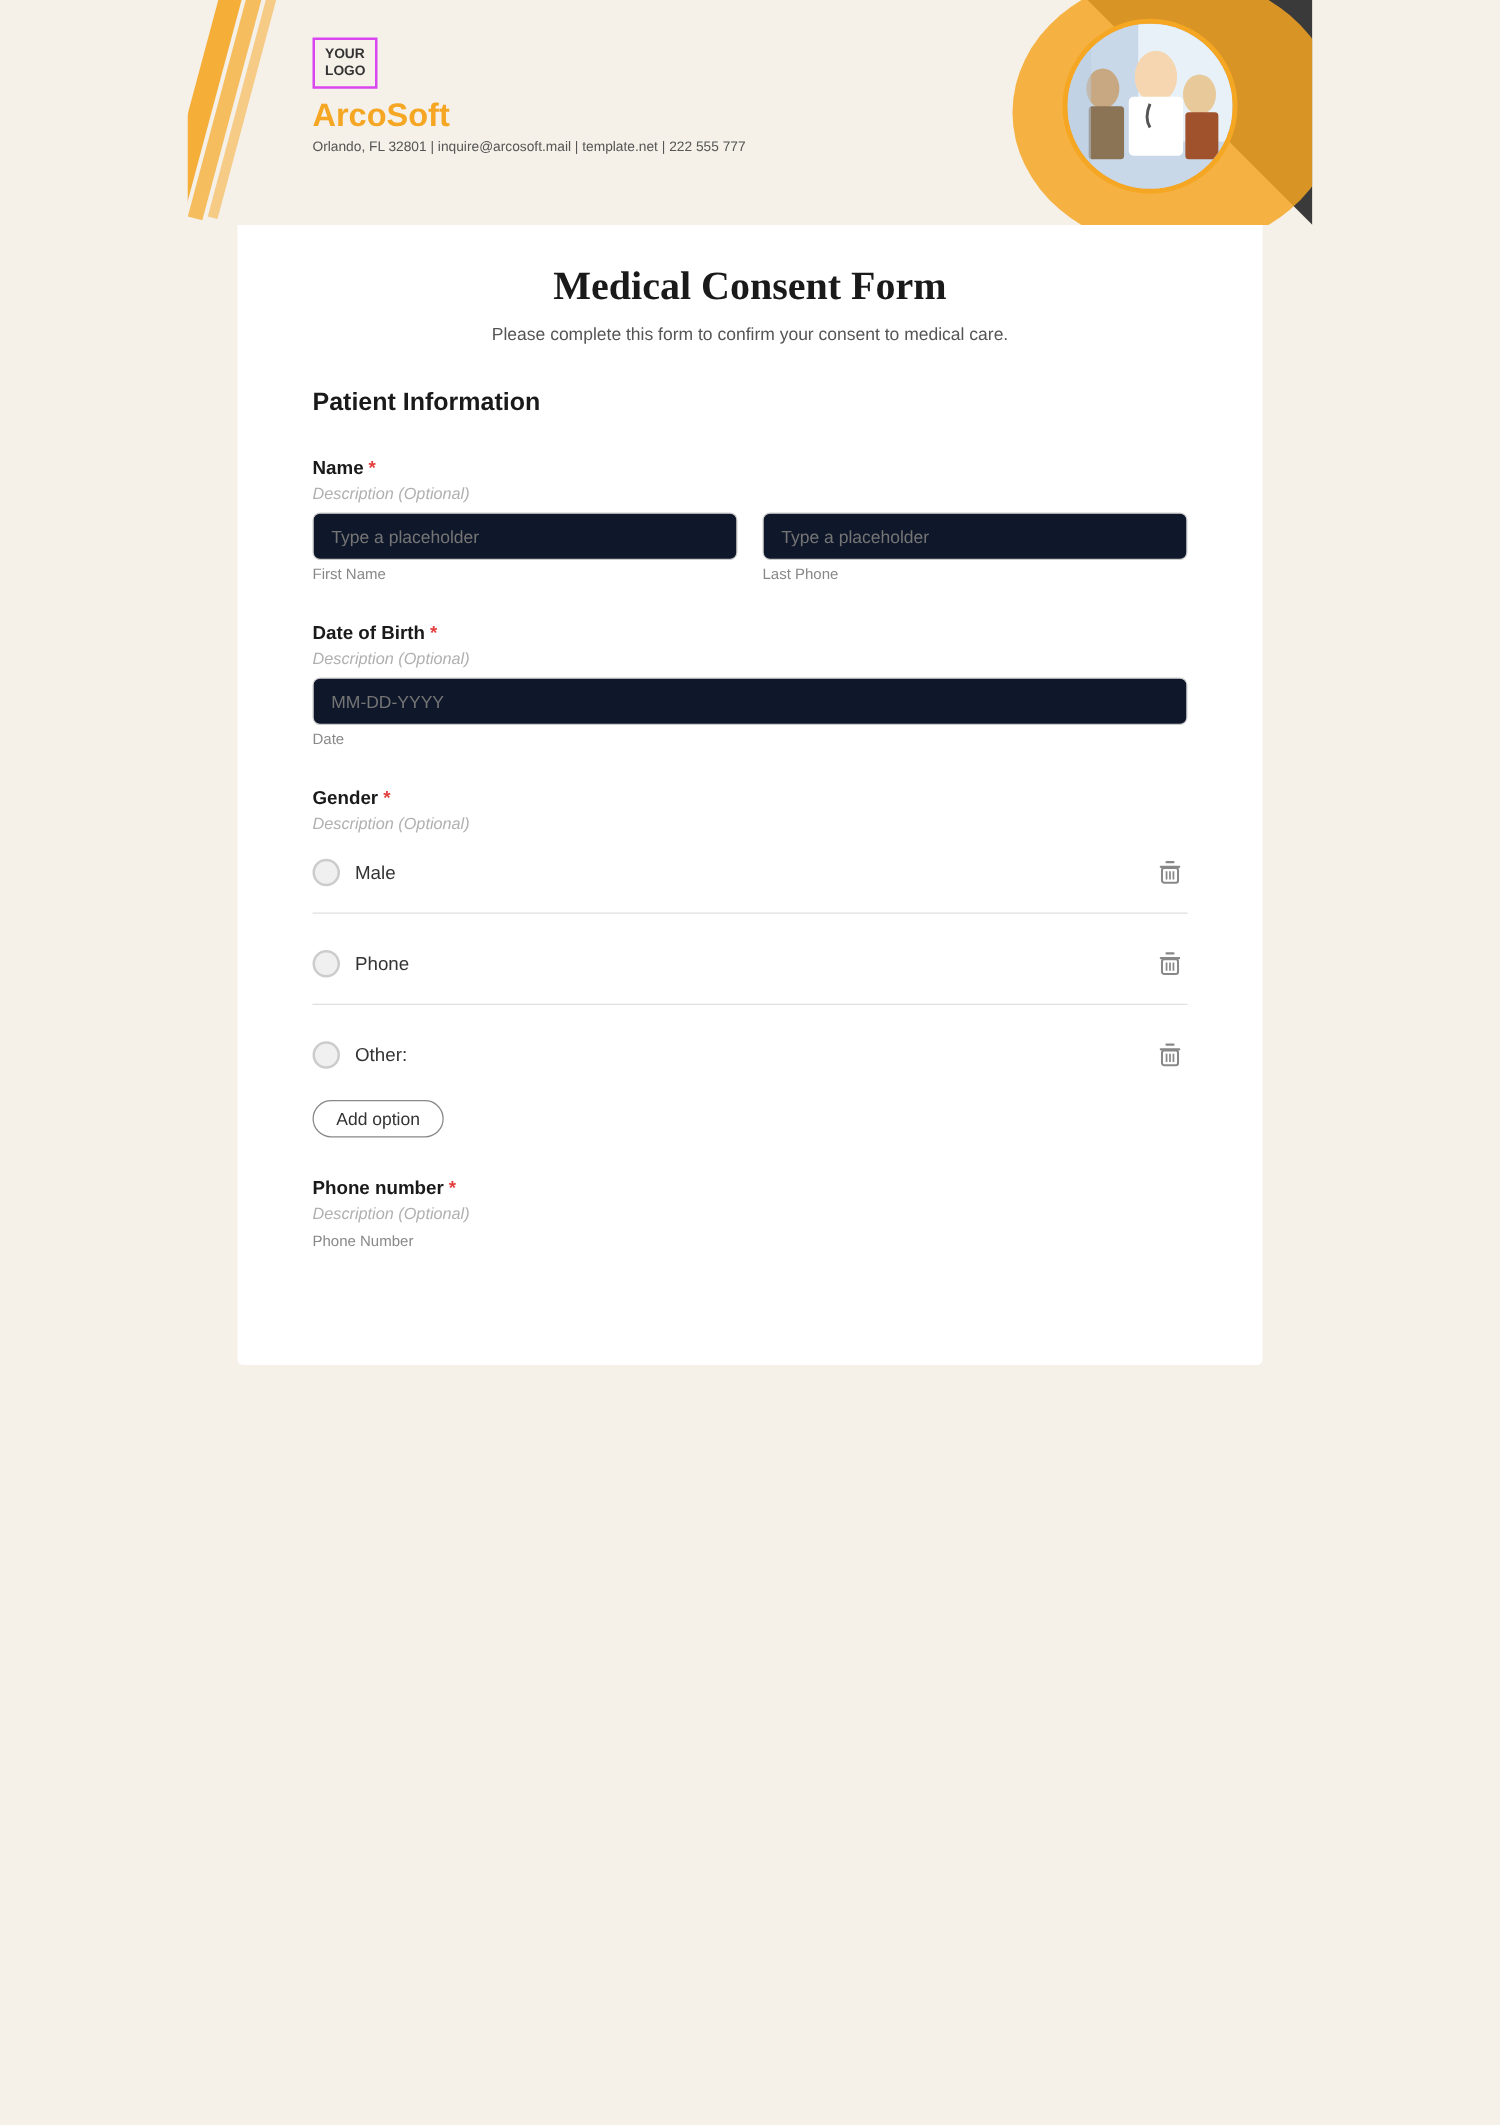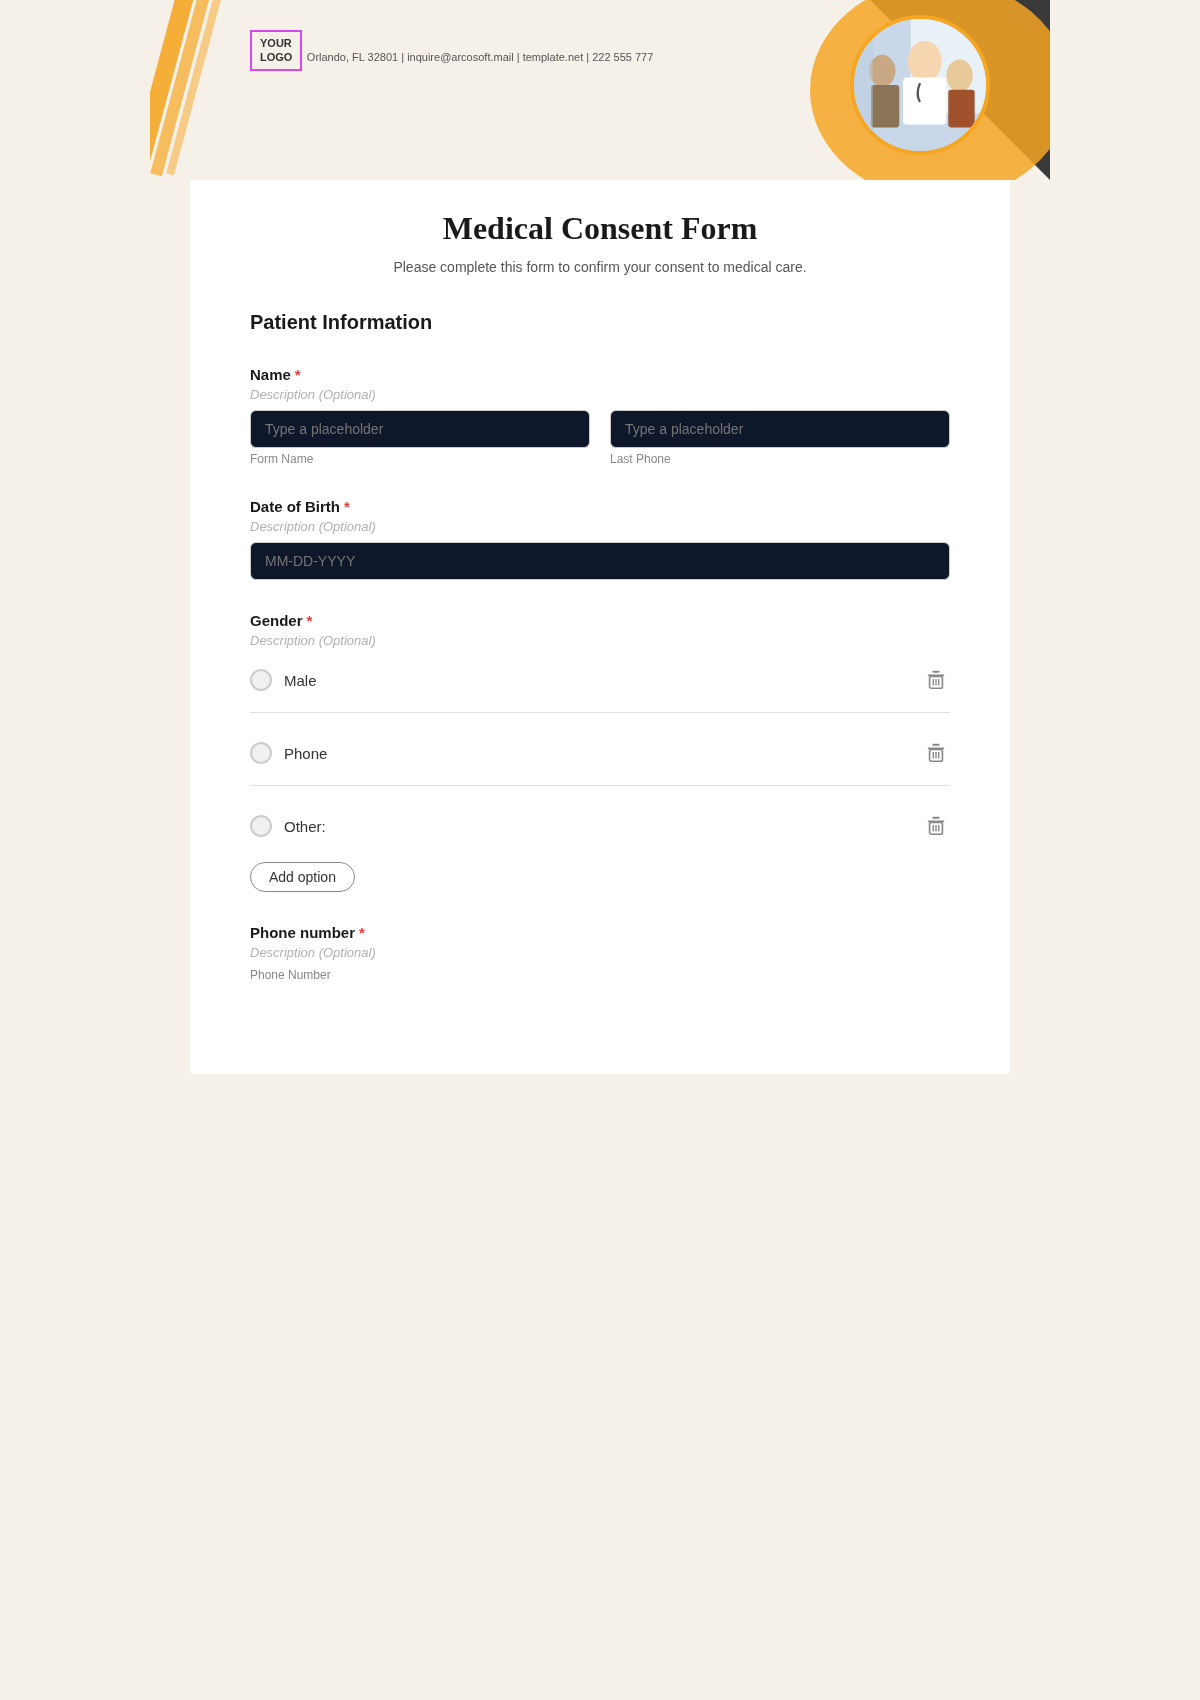--- a/index.html
+++ b/index.html
@@ -305,20 +305,21 @@
     <div class="stripe stripe-1"></div>
     <div class="stripe stripe-2"></div>
     <div class="stripe stripe-3"></div>
   </div>
 
   <div class="logo-area">
     <div class="logo-box">
       <span>YOUR</span><br>
       <span>LOGO</span>
     </div>
+    <span class="brand-name">ArcoSoft</span>
     <span class="brand-contact">Orlando, FL 32801 | inquire@arcosoft.mail | template.net | 222 555 777</span>
   </div>
 
   <div class="header-right-decor">
 
     <div class="header-dark-triangle"></div>
 
     <div class="header-gold-curve">
       <div class="gold-arc"></div>
     </div>
@@ -356,36 +357,37 @@
 
   <div class="field-group">
     <div class="field-label">
       <span>Name</span>
       <span class="required-star">*</span>
     </div>
     <div class="field-description">Description (Optional)</div>
     <div class="name-row">
       <div class="name-col">
         <input class="field-input" type="text" placeholder="Type a placeholder" style="">
-        <div class="field-sublabel">Form Name</div>
+        <div class="field-sublabel">First Name</div>
       </div>
       <div class="name-col">
         <input class="field-input" type="text" placeholder="Type a placeholder" style="">
         <div class="field-sublabel">Last Phone</div>
       </div>
     </div>
   </div>
 
   <div class="field-group">
     <div class="field-label">
       <span>Date of Birth</span>
       <span class="required-star">*</span>
     </div>
     <div class="field-description">Description (Optional)</div>
     <input class="field-input" type="text" placeholder="MM-DD-YYYY" style="">
+    <div class="field-sublabel">Date</div>
   </div>
 
   <div class="field-group">
     <div class="field-label">
       <span>Gender</span>
       <span class="required-star">*</span>
     </div>
     <div class="field-description">Description (Optional)</div>
 
     <div class="radio-group">

